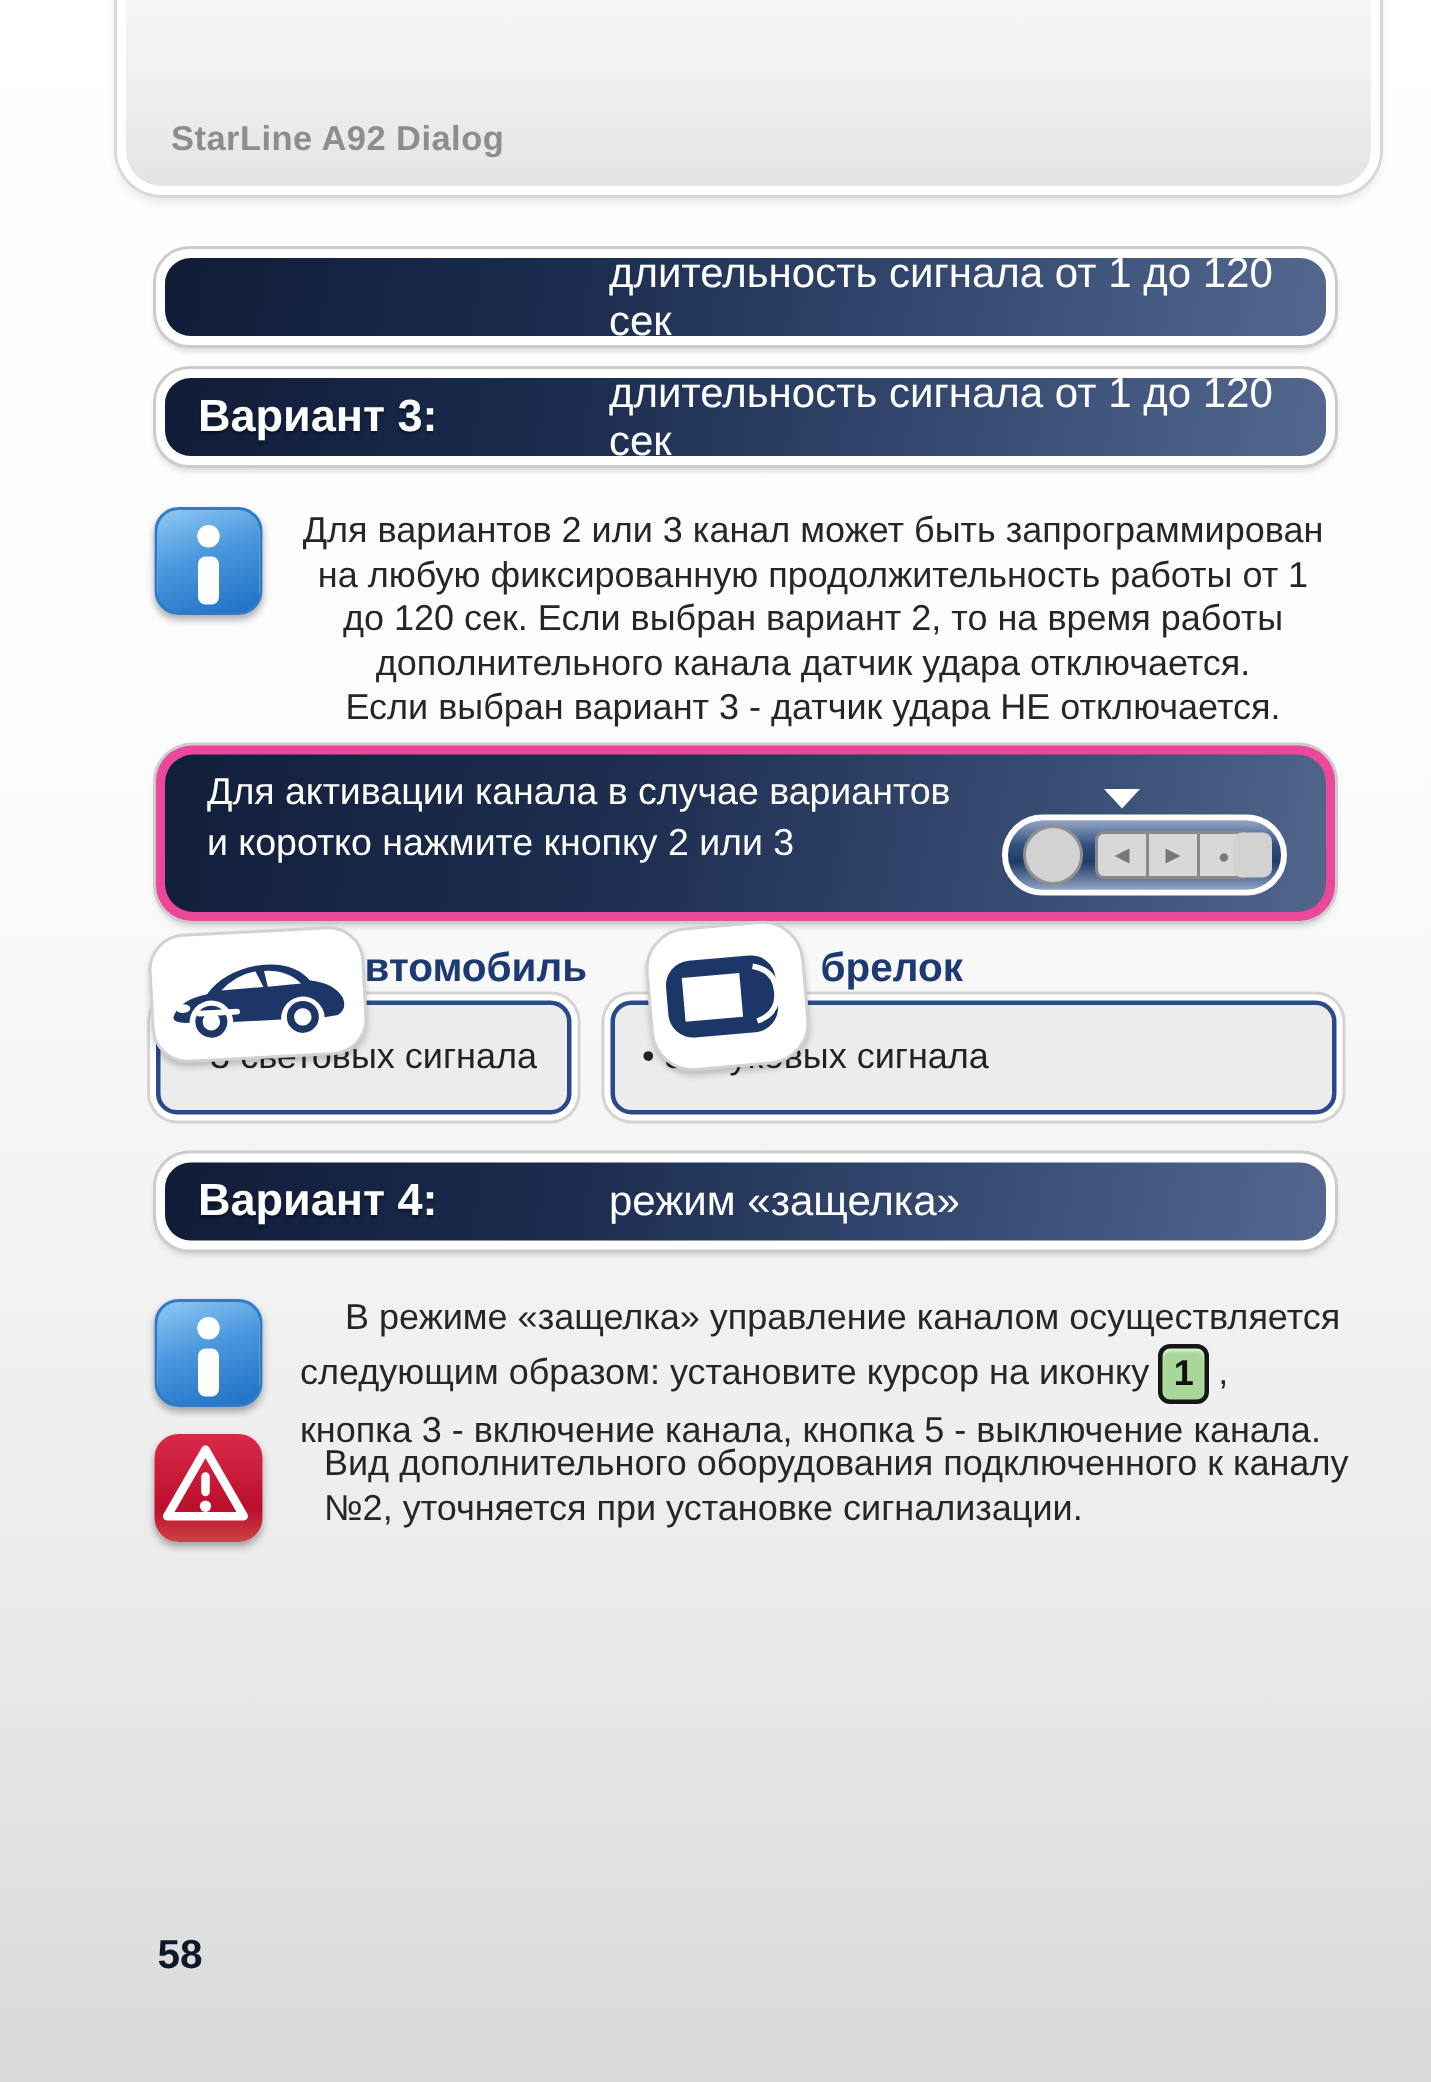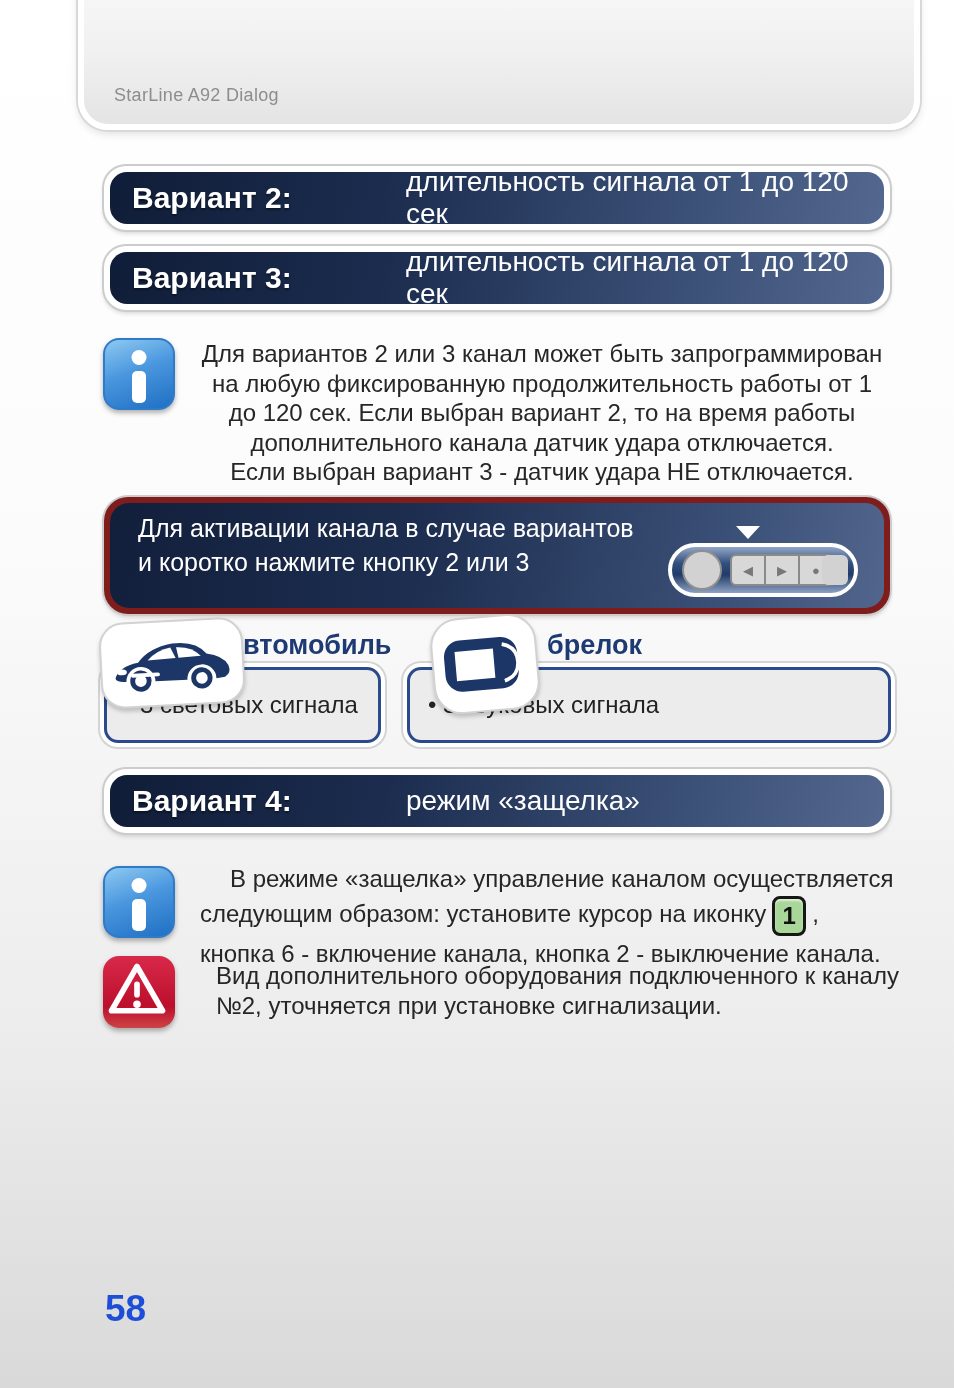--- a/index.html
+++ b/index.html
@@ -10,21 +10,21 @@
   }
   
   .header-card{
     position:absolute;left:78px;top:-70px;width:830px;height:188px;
     background:linear-gradient(180deg,#fcfcfc 0%,#f1f1f1 60%,#e4e4e4 100%);
     border:6px solid #fff;border-radius:30px;
     box-shadow:0 0 0 2px #d8d8d8,0 4px 8px rgba(0,0,0,.12);
   }
   .header-title{
     position:absolute;left:30px;bottom:18px;
-    font-size:18px;font-weight:400;color:#8d8d8d;letter-spacing:.3px;
+    font-size:23px;font-weight:700;color:#8d8d8d;letter-spacing:.3px;
   }
   
   .banner{
     position:absolute;left:104px;width:786px;height:64px;
     background:#fff;border-radius:22px;
     box-shadow:0 0 0 2px #cccccc,0 3px 5px rgba(0,0,0,.18);
   }
   .banner-inner{
     position:absolute;left:6px;top:6px;right:6px;bottom:6px;border-radius:17px;
     background:linear-gradient(100deg,#101d38 0%,#1b2c4e 35%,#3c5178 75%,#54688f 100%);
@@ -54,21 +54,21 @@
   .note-text{
     position:absolute;color:#262626;font-size:24px;line-height:29.5px;white-space:pre-line;
   }
   .t1{left:200px;top:339px;width:684px;text-align:center;}
   .tw{left:200px;top:961px;width:710px;line-height:30px;margin-left:16px;}
   .latch{left:200px;top:861px;width:720px;font-size:24px;color:#262626;position:absolute;}
   .latch .line{display:block;line-height:35px;}
   
   .act-box{
     position:absolute;left:104px;top:497px;width:786px;height:117px;
-    background:#7f1d1d;border-radius:24px;
+    background:#ec4899;border-radius:24px;
     box-shadow:0 0 0 2px #cccccc,0 3px 5px rgba(0,0,0,.18);
   }
   .act-inner{
     position:absolute;left:6px;top:6px;right:6px;bottom:6px;border-radius:19px;
     background:linear-gradient(100deg,#121f3b 0%,#1d2e50 40%,#3c5178 80%,#52668d 100%);
     color:#fff;font-size:25px;
   }
   .act-text{position:absolute;left:28px;top:8px;}
   .act-text .line{display:block;line-height:34px;}
   
@@ -117,32 +117,31 @@
   .sig-label{position:absolute;top:630px;font-weight:700;font-size:27px;color:#1d3a72;}
   .lab-car{left:228px}
   .lab-fob{left:547px}
   .sticker{
     position:absolute;background:#fff;border:2px solid #d2d2d2;border-radius:24px;
     box-shadow:0 3px 4px rgba(0,0,0,.2);z-index:5;display:flex;align-items:center;justify-content:center;
   }
   .st-car{left:100px;top:620px;width:140px;height:82px;transform:rotate(-3deg);}
   .st-fob{left:432px;top:616px;width:102px;height:92px;transform:rotate(-5deg);border-radius:28px;}
   
-  .page-num{position:absolute;left:105px;top:1288px;font-size:37px;font-weight:700;color:#1d4ed8;}
+  .page-num{position:absolute;left:105px;top:1288px;font-size:27px;font-weight:700;color:#0f172a;}
 </style>
 </head>
 <body>
 
 <div class="header-card">
   <div class="header-title">StarLine A92 Dialog</div>
 </div>
 
 <div class="banner b1">
   <div class="banner-inner">
-    <span class="banner-label">Вариант 2:</span>
     <span class="banner-desc">длительность сигнала от 1 до 120 сек</span>
   </div>
 </div>
 
 <div class="banner b2">
   <div class="banner-inner">
     <span class="banner-label">Вариант 3:</span>
     <span class="banner-desc">длительность сигнала от 1 до 120 сек</span>
   </div>
 </div>
@@ -212,21 +211,21 @@
   </div>
 </div>
 
 <div class="note-icon info-bg i2">
   <span class="dot"></span>
   <span class="stem"></span>
 </div>
 <div class="latch">
   <span class="line" style="padding-left:6px;margin-left:24px;">В режиме «защелка» управление каналом осуществляется</span>
   <span class="line"><span>следующим образом: установите курсор на иконку</span><span class="badge">1</span><span>,</span></span>
-  <span class="line">кнопка 6  - включение канала, кнопка 2  - выключение канала.</span>
+  <span class="line">кнопка 3  - включение канала, кнопка 5  - выключение канала.</span>
 </div>
 
 <div class="note-icon warn-bg iw">
   <svg width="68" height="68" viewBox="0 0 72 72" style="position:absolute;left:0;top:0;">
     <path d="M36 11 L63 58 L9 58 Z" fill="none" stroke="#ffffff" stroke-width="6" stroke-linejoin="round"></path>
     <rect x="33" y="27" width="6" height="17" rx="3" fill="#ffffff"></rect>
     <circle cx="36" cy="51" r="4" fill="#ffffff"></circle>
   </svg>
 </div>
 <div class="note-text tw">Вид дополнительного оборудования подключенного к каналу

